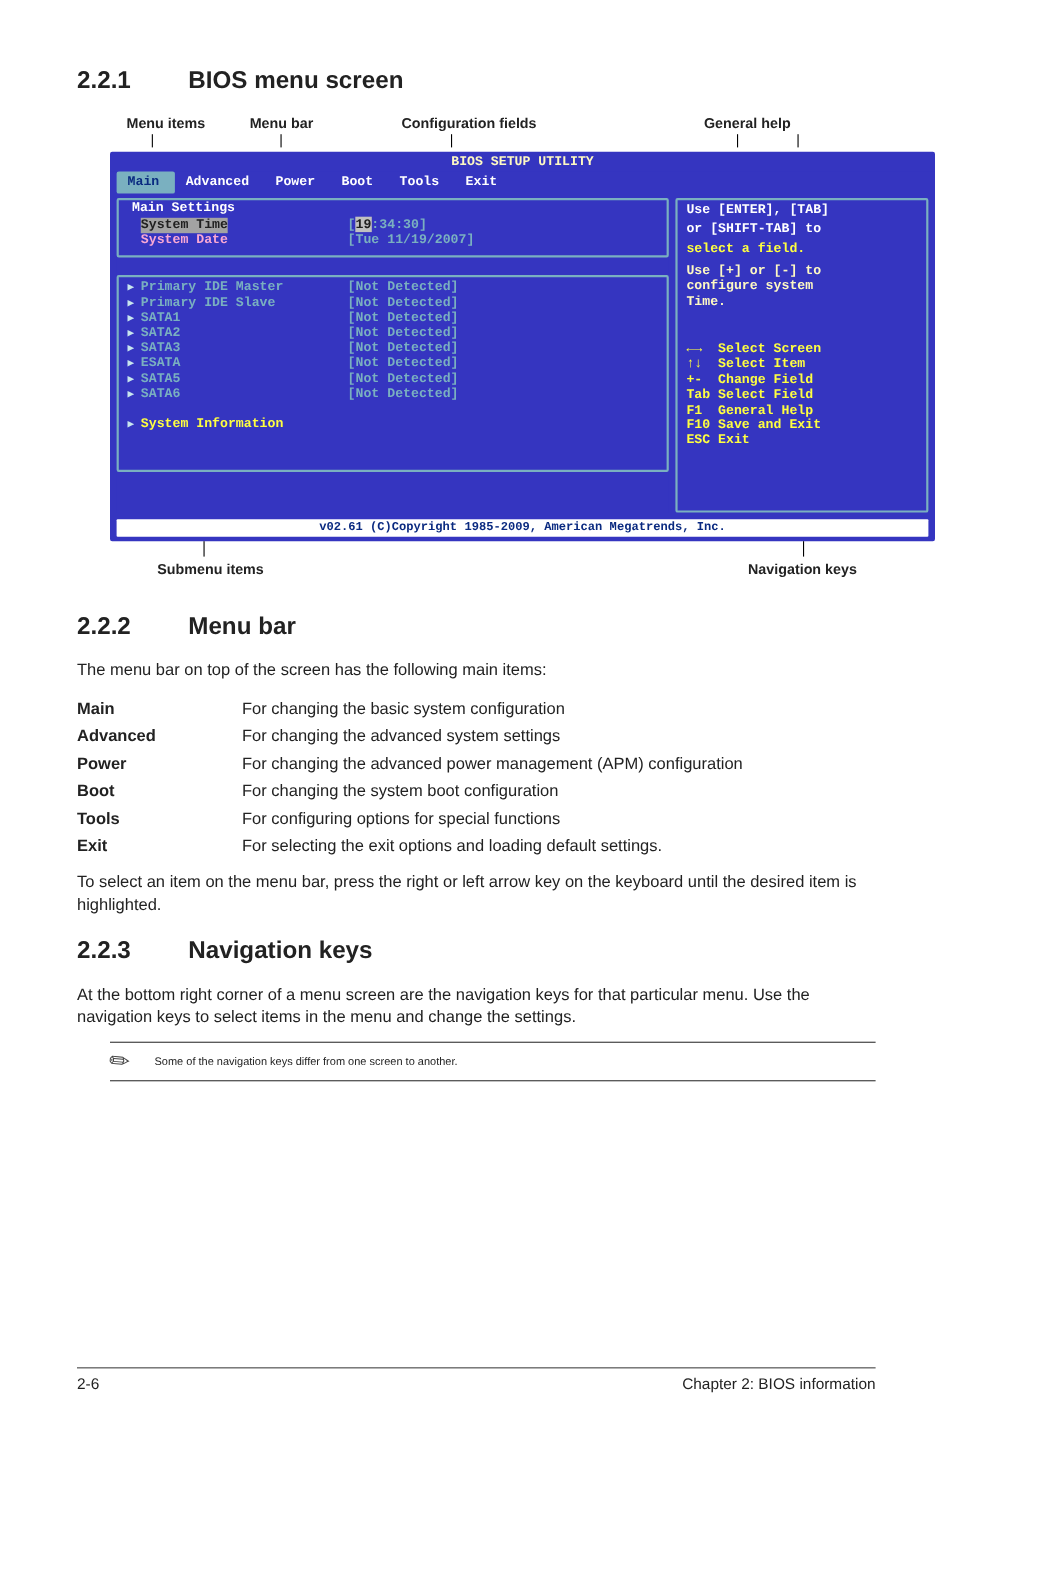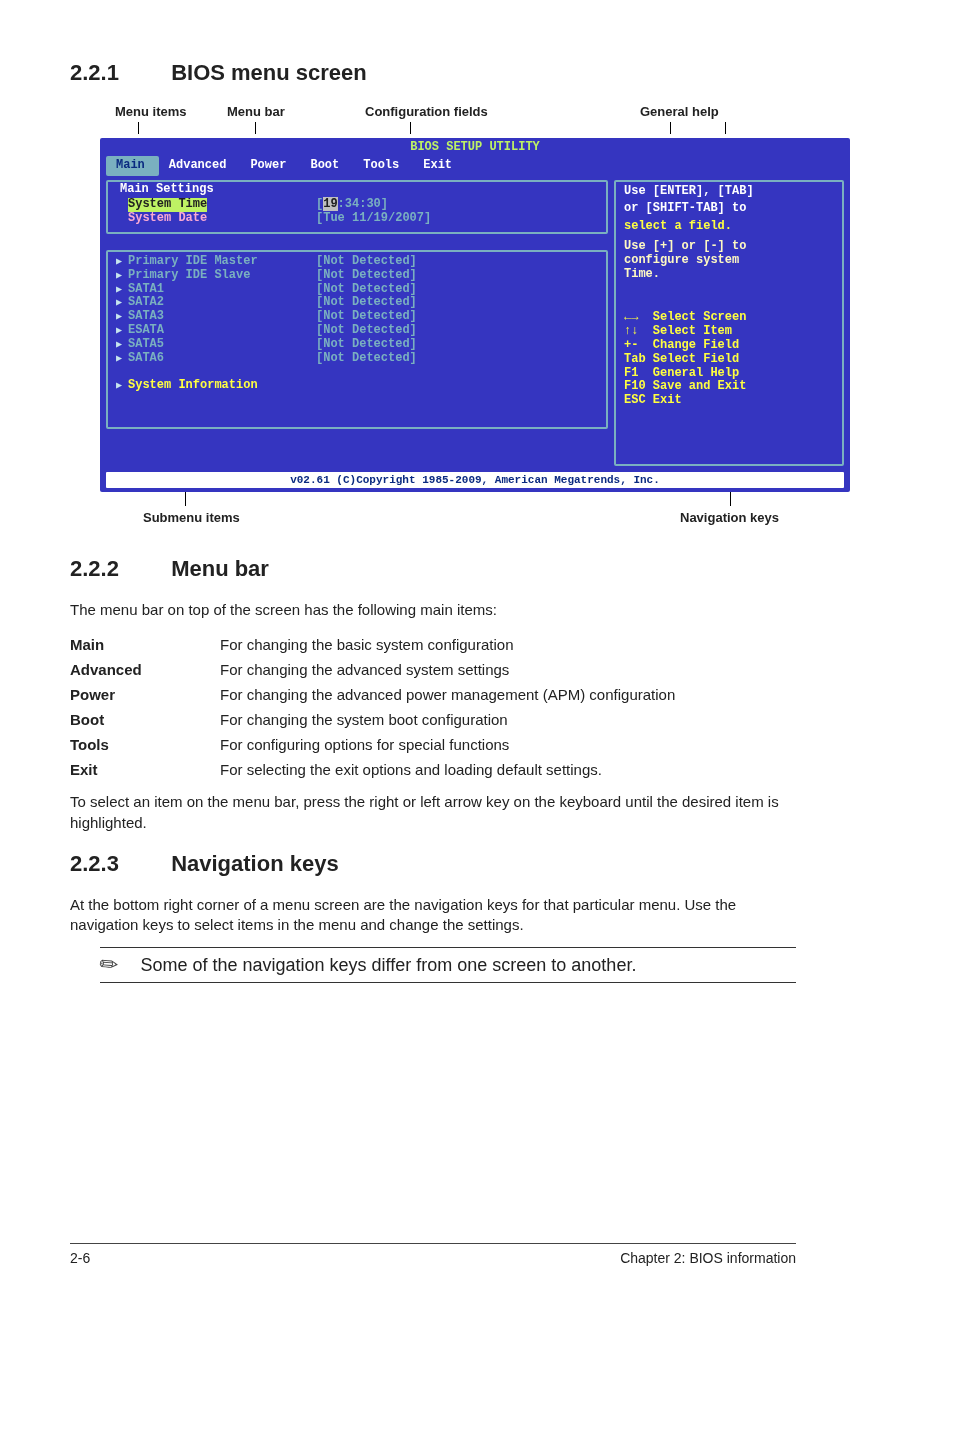--- a/index.html
+++ b/index.html
@@ -49,21 +49,21 @@
     background: #3535c0;
     color: #d8d860;
     font-family: "Courier New", monospace;
     font-size: 12px;
     font-weight: bold;
     line-height: 1.15;
     border-radius: 2px;
     padding-bottom: 4px;
   }
   .bios .title-row {
-    color: #bef264;
+    color: #fef9c3;
     text-align: center;
     padding: 3px 0 1px 0;
     font-weight: bold;
   }
   .bios .menu-row {
     display: flex;
     background: #3535c0;
     padding: 0 6px 4px 6px;
     gap: 0;
   }
@@ -113,21 +113,21 @@
     content: "▶";
     font-size: 10px;
     color: #c7e6ee;
   }
   .tri.empty::before { content: ""; }
   .lab {
     color: #7ab0c0;
     white-space: pre;
   }
   .lab.sel {
-    background: #bef264;
+    background: #a3a3a3;
     color: #202020;
   }
   .val {
     color: #7ab0c0;
     white-space: pre;
   }
   .col1 { flex: 0 0 200px; display:flex; align-items:center; }
   .col2 { flex: 1; }
   .bios-right {
     width: 230px;
@@ -192,21 +192,21 @@
     border-bottom: 1px solid #333;
     padding: 4px 0;
     gap: 22px;
   }
   .note-row .pencil {
     font-size: 22px;
     transform: rotate(-40deg);
     color: #444;
   }
   .note-row .note-text {
-    font-size: 18px;
+    font-size: 10px;
   }
   .footer-row {
     display: flex;
     justify-content: space-between;
     border-top: 1px solid #444;
     margin-top: 260px;
     padding-top: 6px;
     font-size: 14px;
   }
 </style>

